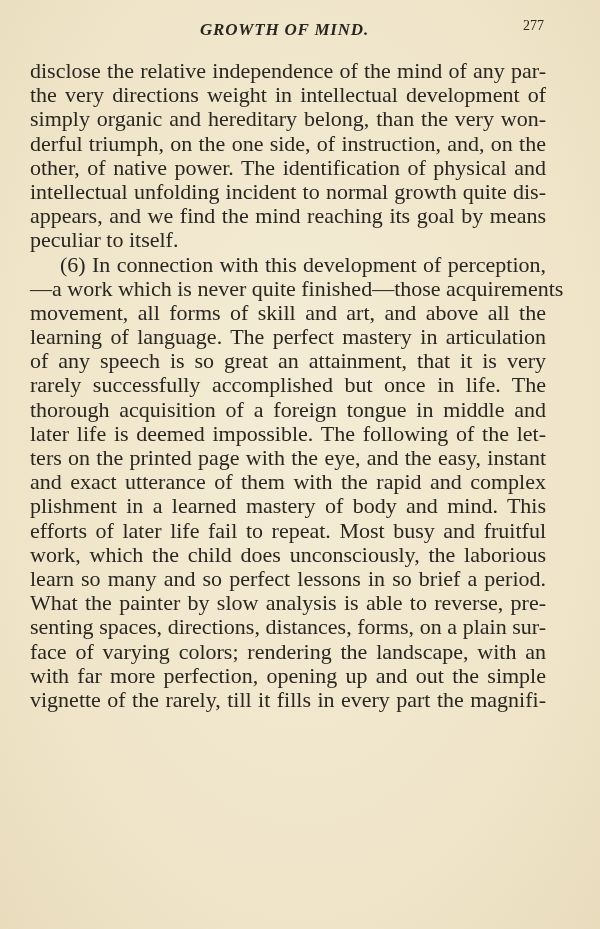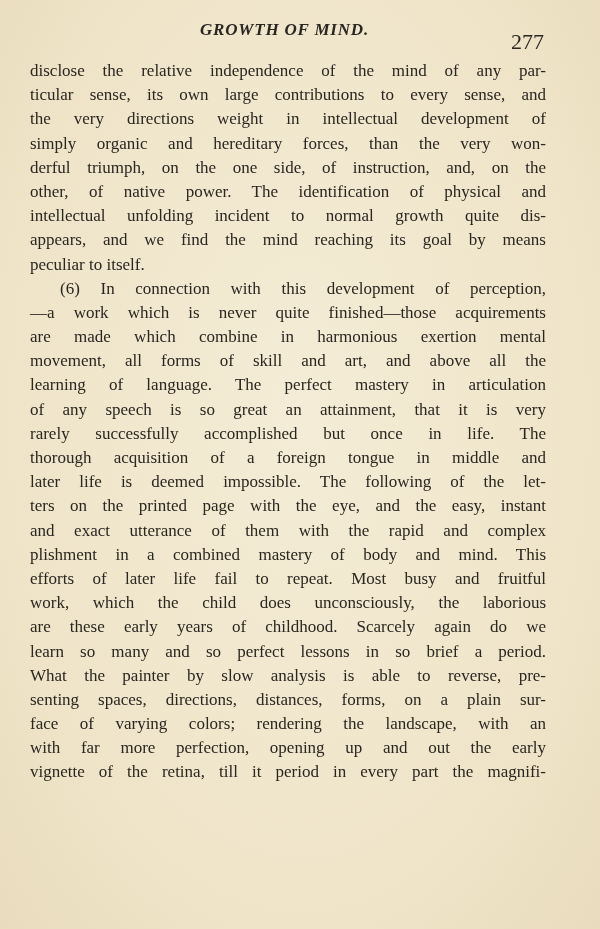--- a/index.html
+++ b/index.html
@@ -14,73 +14,70 @@
     }
     .header {
       position: absolute; top: 18px; left: 30px; width: 514px; height: 28px;
     }
     .running-title {
       position: absolute; left: 170px; top: 2px;
       font-style: italic; font-weight: bold; font-size: 17px; letter-spacing: 0.8px;
       font-family: "Liberation Serif", "DejaVu Serif", serif;
     }
     .page-number {
-      position: absolute; right: 0; top: 11px;
-      font-size: 22px;
+      position: absolute; right: 0; top: 0;
+      font-size: 14px;
       font-family: "Liberation Serif", "DejaVu Serif", serif;
     }
     .body-text {
       position: absolute; top: 59px; left: 30px; width: 516px;
       font-family: "Liberation Serif", "DejaVu Serif", serif;
-      font-size: 17px; line-height: 24.2px;
+      font-size: 22px; line-height: 24.2px;
     }
     .line {
       display: block; white-space: nowrap;
       text-align: justify; text-align-last: justify;
       height: 24.2px;
     }
     .line.last { text-align-last: left; }
     .line.indent { padding-left: 30px; }
   </style>
 </head>
 <body>
 
 <div class="header">
   <span class="running-title">GROWTH OF MIND.</span>
   <span class="page-number">277</span>
 </div>
 
 <div class="body-text" id="body-text">
     <div>
       <span class="line">disclose the relative independence of the mind of any par-</span>
-      <span class="line">ticular sense, its own large contributions to every sense, and</span>
       <span class="line">the very directions weight in intellectual development of</span>
-      <span class="line">simply organic and hereditary forces, than the very won-</span>
+      <span class="line">simply organic and hereditary belong, than the very won-</span>
       <span class="line">derful triumph, on the one side, of instruction, and, on the</span>
       <span class="line">other, of native power. The identification of physical and</span>
       <span class="line">intellectual unfolding incident to normal growth quite dis-</span>
       <span class="line">appears, and we find the mind reaching its goal by means</span>
       <span class="line last">peculiar to itself.</span>
     </div>
     <div>
       <span class="line indent">(6) In connection with this development of perception,</span>
       <span class="line">—a work which is never quite finished—those acquirements</span>
-      <span class="line">are made which combine in harmonious exertion mental</span>
       <span class="line">movement, all forms of skill and art, and above all the</span>
       <span class="line">learning of language. The perfect mastery in articulation</span>
       <span class="line">of any speech is so great an attainment, that it is very</span>
       <span class="line">rarely successfully accomplished but once in life. The</span>
       <span class="line">thorough acquisition of a foreign tongue in middle and</span>
       <span class="line">later life is deemed impossible. The following of the let-</span>
       <span class="line">ters on the printed page with the eye, and the easy, instant</span>
       <span class="line">and exact utterance of them with the rapid and complex</span>
-      <span class="line">plishment in a combined mastery of body and mind. This</span>
+      <span class="line">plishment in a learned mastery of body and mind. This</span>
       <span class="line">efforts of later life fail to repeat. Most busy and fruitful</span>
       <span class="line">work, which the child does unconsciously, the laborious</span>
-      <span class="line">are these early years of childhood. Scarcely again do we</span>
       <span class="line">learn so many and so perfect lessons in so brief a period.</span>
       <span class="line">What the painter by slow analysis is able to reverse, pre-</span>
       <span class="line">senting spaces, directions, distances, forms, on a plain sur-</span>
       <span class="line">face of varying colors; rendering the landscape, with an</span>
-      <span class="line">with far more perfection, opening up and out the early</span>
-      <span class="line">vignette of the retina, till it period in every part the magnifi-</span>
+      <span class="line">with far more perfection, opening up and out the simple</span>
+      <span class="line">vignette of the rarely, till it fills in every part the magnifi-</span>
     </div>
   </div>
 
 </body></html>

